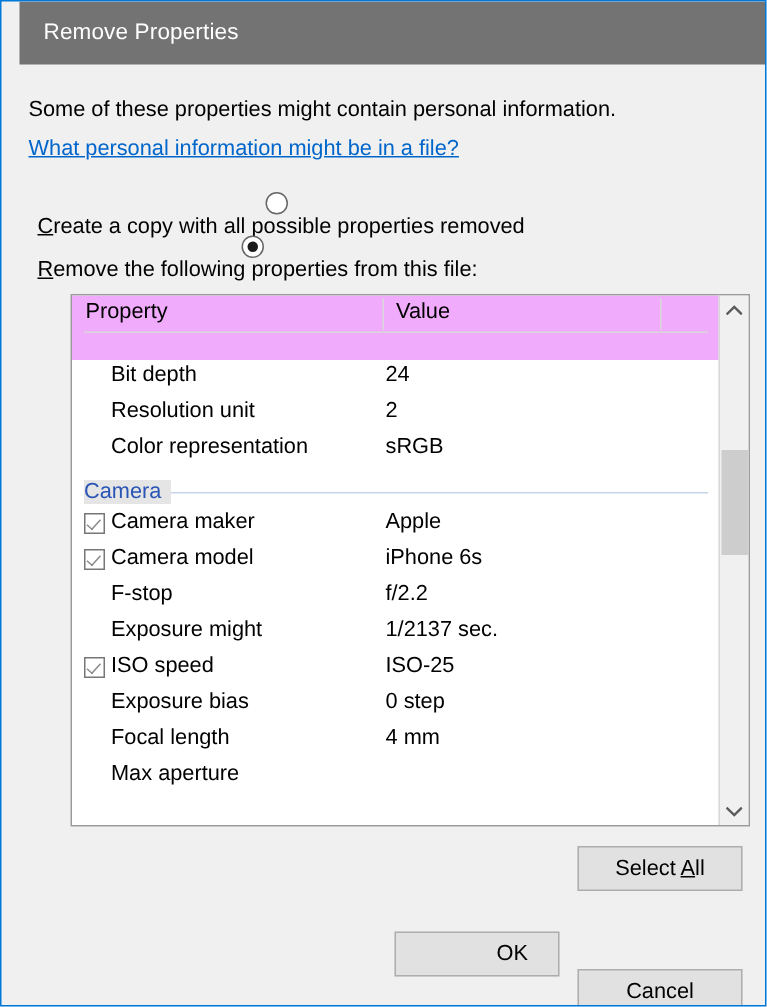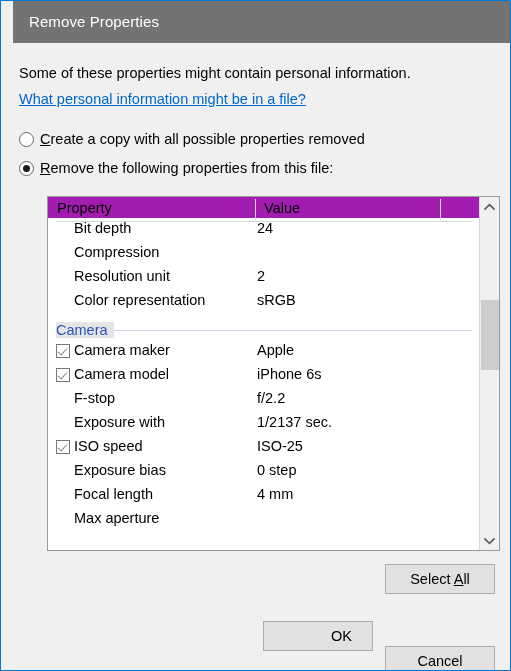--- a/index.html
+++ b/index.html
@@ -73,20 +73,21 @@
   }
 
   
   .radio-row {
     position: absolute;
     left: 17px;
     height: 22px;
     display: flex;
     align-items: center;
     cursor: default;
+    flex-direction: column;
   }
   .radio-row.r1 { top: 85px; }
   .radio-row.r2 { top: 114px; }
 
   .radio-mark {
     position: relative;
     width: 15px;
     height: 15px;
     box-sizing: border-box;
     border: 1px solid #666666;
@@ -128,23 +129,23 @@
   .list-inner {
     position: absolute;
     left: 0; top: 0;
     width: 432px;
     height: 353px;
     overflow: hidden;
   }
 
   .header-row {
     position: relative;
-    height: 21px;
+    height: 43px;
     width: 432px;
-    background: #a21caf;
+    background: #f0abfc;
     padding-left: 16px;
   }
   .header-cell {
     position: absolute;
     top: 3px;
     font-size: 14.5px;
     color: #000000;
     white-space: nowrap;
   }
   .header-cell.c1 { left: 9px; }
@@ -323,23 +324,20 @@
           <div class="hdr-divider d2"></div>
           <div class="hdr-underline"></div>
         </div>
 
         <div id="rows-container">
             <div class="row">
               <span class="prop">Bit depth</span>
               <span class="val">24</span>
             </div>
             <div class="row">
-              <span class="prop">Compression</span>
-            </div>
-            <div class="row">
               <span class="prop">Resolution unit</span>
               <span class="val">2</span>
             </div>
             <div class="row">
               <span class="prop">Color representation</span>
               <span class="val">sRGB</span>
             </div>
             <div class="group-row">
               <div class="grule"></div>
               <div class="gname">Camera</div>
@@ -352,21 +350,21 @@
             <div class="row">
               <span class="chk on"></span>
               <span class="prop">Camera model</span>
               <span class="val">iPhone 6s</span>
             </div>
             <div class="row">
               <span class="prop">F-stop</span>
               <span class="val">f/2.2</span>
             </div>
             <div class="row">
-              <span class="prop">Exposure with</span>
+              <span class="prop">Exposure might</span>
               <span class="val">1/2137 sec.</span>
             </div>
             <div class="row">
               <span class="chk on"></span>
               <span class="prop">ISO speed</span>
               <span class="val">ISO-25</span>
             </div>
             <div class="row">
               <span class="prop">Exposure bias</span>
               <span class="val">0 step</span>

